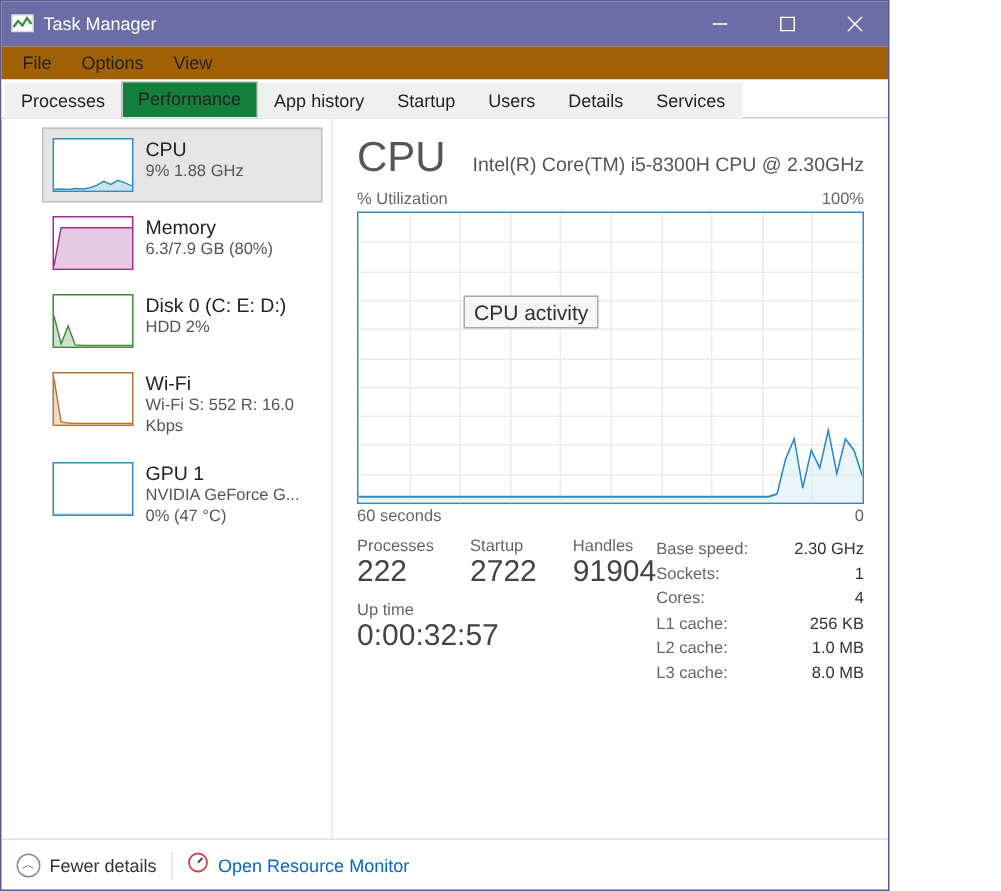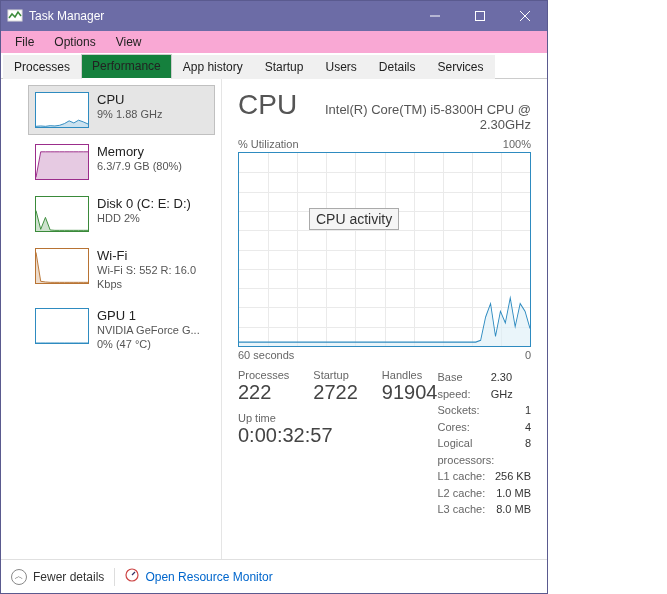--- a/index.html
+++ b/index.html
@@ -1,22 +1,22 @@
 <!DOCTYPE html>
 <html><head>
 <meta charset="utf-8">
 <style>
 * { margin: 0; padding: 0; box-sizing: border-box; font-family: "Segoe UI", Arial, sans-serif; }
 body { background: #fff; font-size: 12px; color: #222; }
-.window { width: 548px; height: 594px; border: 1px solid #5a5a8f; display: flex; flex-direction: column; background: #fff; }
+.window { width: 593px; height: 594px; border: 1px solid #5a5a8f; display: flex; flex-direction: column; background: #fff; }
 .titlebar { height: 30px; background: #6c6ca6; color: #fff; display: flex; align-items: center; padding: 0 0 0 6px; }
 .titlebar .icon { width: 16px; height: 16px; margin-right: 6px; display: inline-flex; }
 .titlebar .title { flex: 1; font-size: 12px; }
 .titlebar .wbtn { width: 45px; height: 30px; display: flex; align-items: center; justify-content: center; color: #fff; }
-.menubar { height: 22px; display: flex; align-items: center; padding: 0 4px; font-size: 12px; background: #f9a8d4; }
+.menubar { height: 22px; display: flex; align-items: center; padding: 0 4px; font-size: 12px; background: #a16207; }
 .menubar .mitem { padding: 2px 10px; }
 .tabs { height: 26px; display: flex; align-items: flex-end; border-bottom: 1px solid #ccc; background: #fff; padding-left: 2px; }
 .tab { padding: 4px 10px 5px 10px; font-size: 12px; border: 1px solid transparent; border-bottom: none; position: relative; top: 1px; background: #f0f0f0; margin-right: 0px; }
 .tab.active { background: #15803d; border-color: #ccc; border-bottom: 1px solid #fff; }
 .body { flex: 1; display: flex; overflow: hidden; margin-left: 21px; }
 .sidebar { width: 200px; border-right: 1px solid #e5e5e5; overflow-y: auto; padding: 4px 2px; }
 .side-item { display: flex; padding: 6px 6px; gap: 8px; border: 1px solid transparent; margin: 2px 4px; align-items: flex-start; }
 .side-item.selected { background: #e5e5e5; border-color: #c0c0c0; }
 .thumb { width: 54px; height: 36px; border: 1px solid; position: relative; overflow: hidden; flex-shrink: 0; background: #fff; }
 .thumb svg { width: 100%; height: 100%; display: block; }
@@ -233,24 +233,20 @@
             </div>
             <div class="srow">
               <span class="k">Sockets:</span>
               <span class="v">1</span>
             </div>
             <div class="srow">
               <span class="k">Cores:</span>
               <span class="v">4</span>
             </div>
             <div class="srow">
-              <span class="k">Logical processors:</span>
-              <span class="v">8</span>
-            </div>
-            <div class="srow">
               <span class="k">L1 cache:</span>
               <span class="v">256 KB</span>
             </div>
             <div class="srow">
               <span class="k">L2 cache:</span>
               <span class="v">1.0 MB</span>
             </div>
             <div class="srow">
               <span class="k">L3 cache:</span>
               <span class="v">8.0 MB</span>

